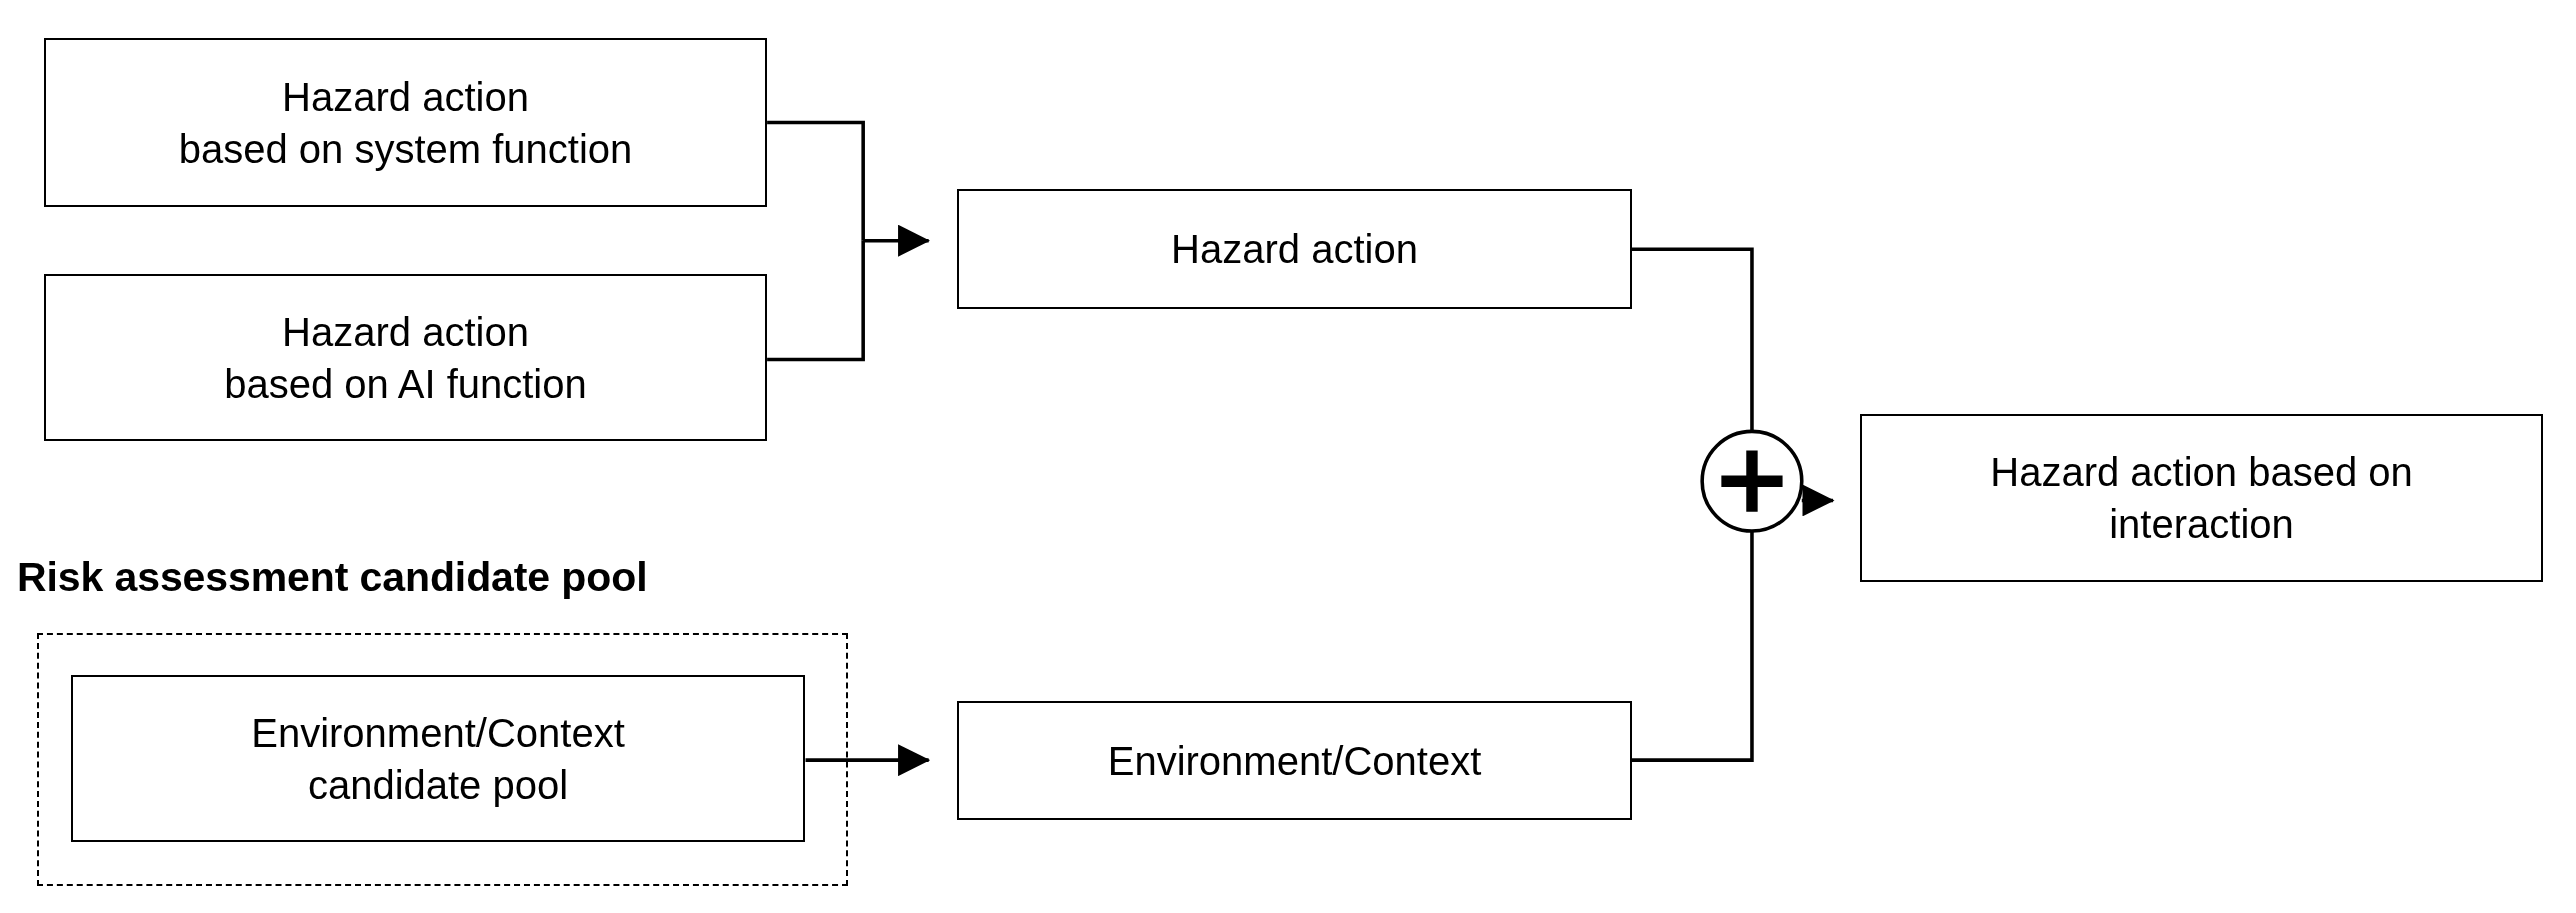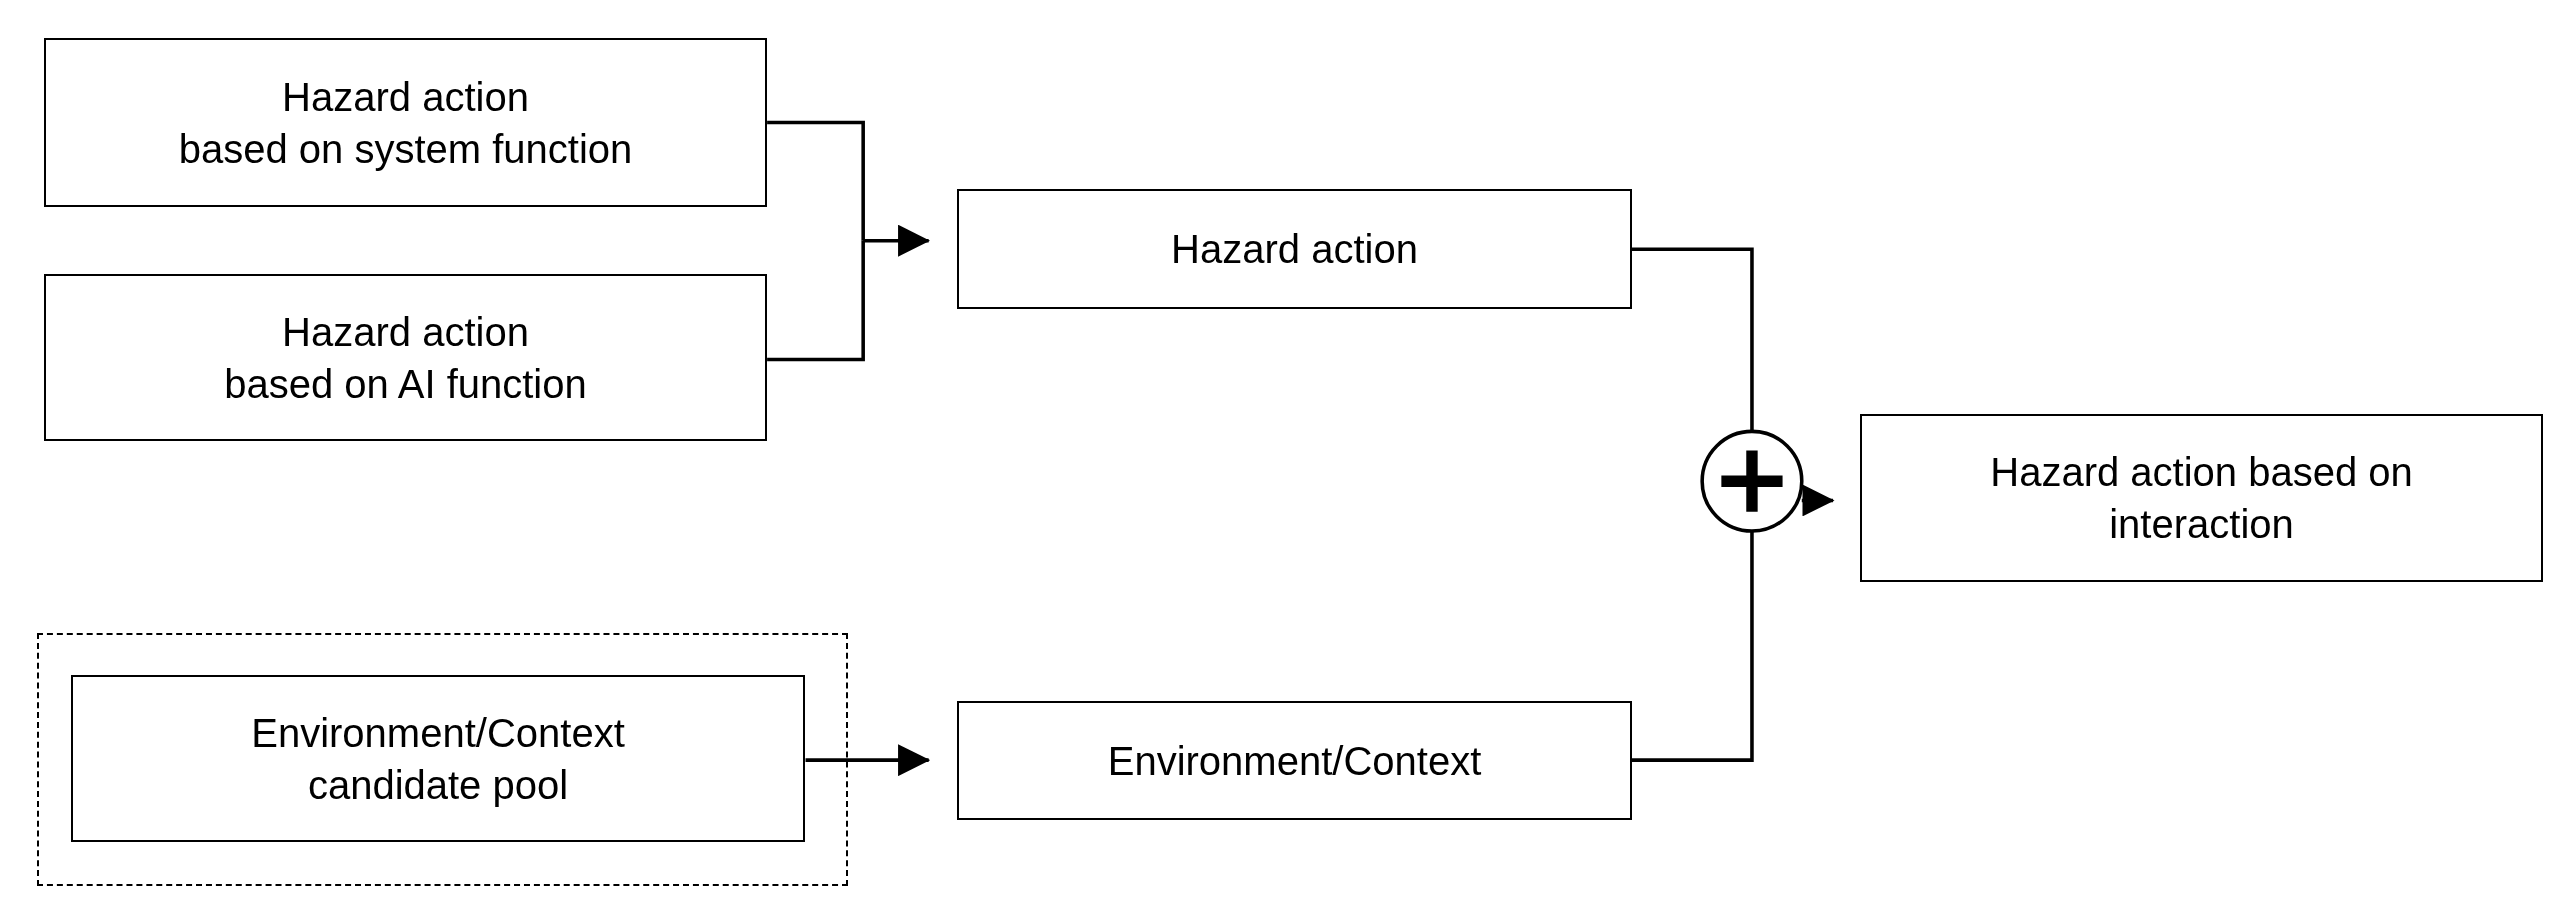--- a/index.html
+++ b/index.html
@@ -115,20 +115,21 @@
 
   <div class="node-box" id="box-hazard-action">
     <span class="node-label">Hazard action</span>
   </div>
 
   <div class="node-box" id="box-unsafe-action">
     <span class="node-label">Hazard action based on
 interaction</span>
   </div>
 
+  <div id="pool-title">Risk assessment candidate pool</div>
 
   <div id="group-dashed-pool"></div>
 
   <div class="node-box" id="box-env-pool">
     <span class="node-label">Environment/Context
 candidate pool</span>
   </div>
 
   <div class="node-box" id="box-env-context">
     <span class="node-label">Environment/Context</span>

